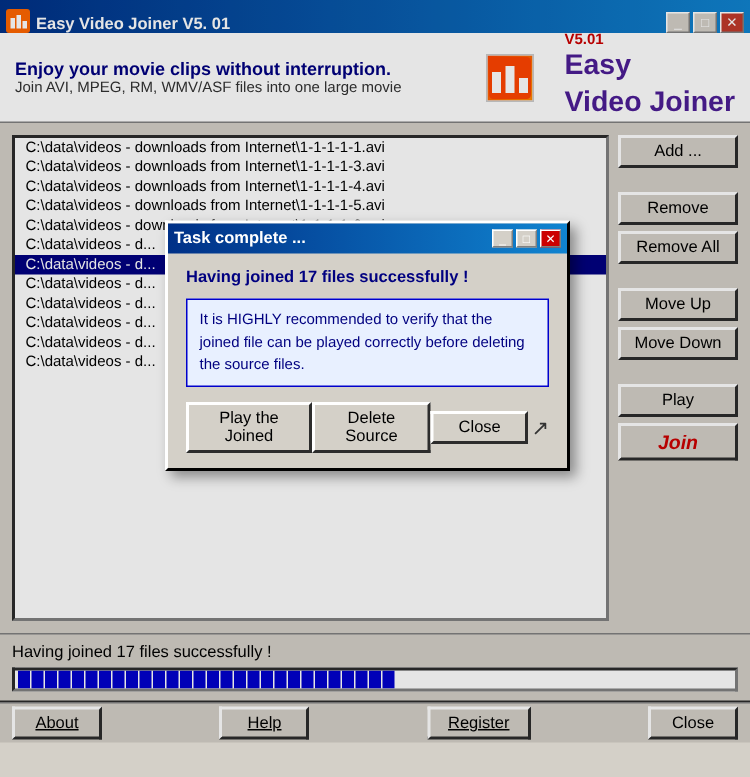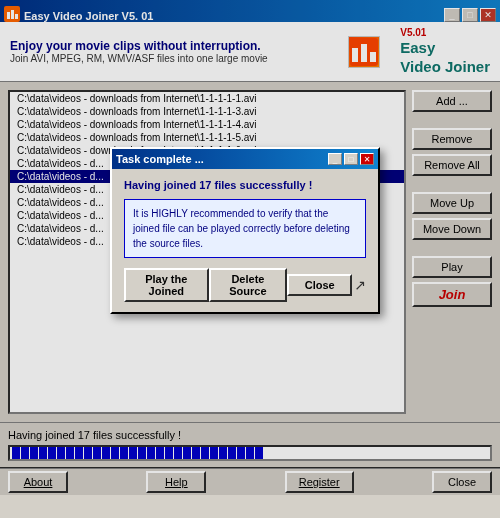--- a/index.html
+++ b/index.html
@@ -79,23 +79,23 @@
     }
     .logo-icon {
       width: 32px;
       height: 32px;
       background: linear-gradient(135deg, #ff4400, #ff8800);
       border: 1px solid #ccc;
       display: flex; align-items: center; justify-content: center;
       color: white; font-weight: bold; font-size: 9px;
     }
     .logo-text {
-      font-size: 15px;
-      font-weight: bold;
-      color: #0f766e;
+      font-size: 19px;
+      font-weight: bold;
+      color: #4c1d95;
       line-height: 1.3;
     }
     .logo-version {
       font-size: 10px;
       color: #cc0000;
       font-weight: bold;
     }
 
     
     .main-content {
@@ -304,21 +304,20 @@
     .modal-btn {
       background: #d4d0c8;
       border: 2px outset #fff;
       border-bottom-color: #808080;
       border-right-color: #808080;
       padding: 3px 8px;
       font-size: 11px;
       cursor: pointer;
       min-width: 65px;
       text-align: center;
-      font-weight: bold;
     }
     .cursor-indicator {
       font-size: 14px;
       color: #333;
       margin-left: 2px;
     }
 
     .relative-wrap {
       position: relative;
     }

